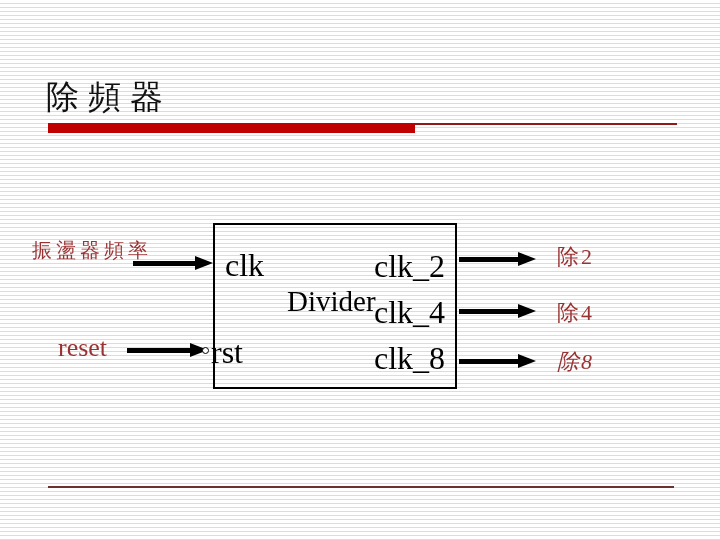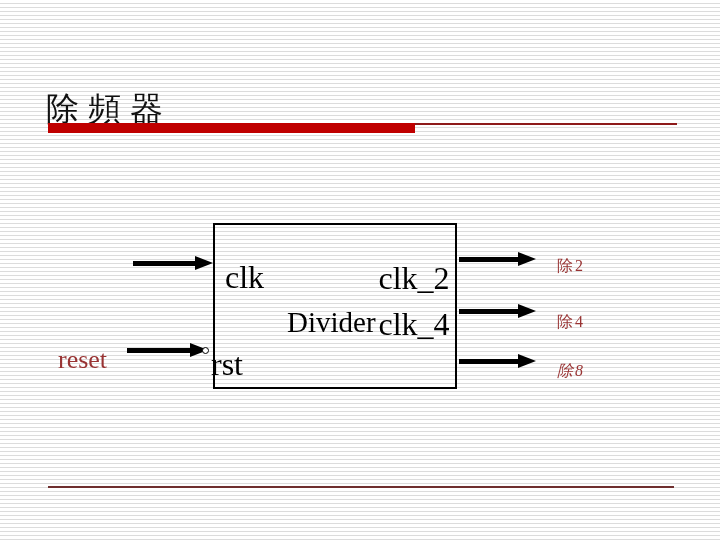--- a/index.html
+++ b/index.html
@@ -4,38 +4,38 @@
 <style>
   html,body{margin:0;padding:0;background:#888;}
   .slide{
     position:relative;width:720px;height:540px;overflow:hidden;
     background:repeating-linear-gradient(to bottom,
       #ffffff 0px,#ffffff 3px,
       var(--stripe,#dcdcdc) 3px,var(--stripe,#dcdcdc) 4px);
     font-family:"Liberation Serif","DejaVu Serif",serif;
     color:var(--text,#000);
   }
-  .lbl{position:absolute;line-height:1;white-space:nowrap;margin-top:12px;}
+  .lbl{position:absolute;line-height:1;white-space:nowrap;}
   .red{color:var(--red-text,#993333);}
 
   .title{left:46px;top:81px;font-size:33px;letter-spacing:9px;color:#111;}
   .title-bar{position:absolute;left:48px;top:123px;width:367px;height:10px;
     background:var(--accent-bar,#c00000);}
   .title-line{position:absolute;left:415px;top:123px;width:262px;height:2px;
     background:var(--accent-line,#8e1a1a);}
 
   .block{position:absolute;left:213px;top:223px;width:244px;height:166px;
     border:2px solid #000;box-sizing:border-box;background:transparent;}
-  .block-name{left:287px;top:296px;font-size:29px;}
+  .block-name{left:287px;top:287px;font-size:29px;}
   .port{font-size:32px;}
-  .port-out{width:80px;text-align:center;}
+  .port-out{width:80px;text-align:left;}
 
   .osc-label{left:32px;top:240px;font-size:20px;letter-spacing:4px;}
   .reset-label{left:58px;top:335px;font-size:26px;text-align:center;}
-  .out-label{font-size:16px;letter-spacing:2px;}
+  .out-label{font-size:22px;letter-spacing:2px;}
 
   .arrow{position:absolute;height:14px;}
   .arrow .shaft{position:absolute;left:0;right:16px;top:4.5px;height:5px;background:#000;}
   .arrow .head{position:absolute;right:0;top:0;width:0;height:0;
     border-left:18px solid #000;border-top:7px solid transparent;border-bottom:7px solid transparent;}
 
   .bubble{position:absolute;left:202px;top:347px;width:7px;height:7px;border-radius:50%;
     background:#fff;border:1px solid #000;box-sizing:border-box;}
 
   .bottom-rule{position:absolute;left:48px;top:486px;width:626px;height:2px;
@@ -51,21 +51,23 @@
   <div class="title-line"></div>
 
   <div class="block"></div>
 
   <div class="lbl port" style="left:225px;top:249px;">clk</div>
   <div class="lbl block-name">Divider</div>
   <div class="lbl port" style="left:211px;top:336px;">rst</div>
 
   <div class="lbl port port-out" style="left:374px;top:250px;">clk_2</div>
   <div class="lbl port port-out" style="left:374px;top:296px;">clk_4</div>
+  <div class="lbl port port-out" style="left:374px;top:342px;">clk_8</div>
 
+  <div class="lbl red osc-label">振盪器頻率</div>
   <div class="lbl red reset-label">reset</div>
 
   <div class="arrow" style="left:133px;top:256px;width:80px;">
     <i class="shaft"></i>
     <i class="head"></i>
   </div>
   <div class="arrow" style="left:127px;top:343px;width:81px;">
     <i class="shaft"></i>
     <i class="head"></i>
   </div>

